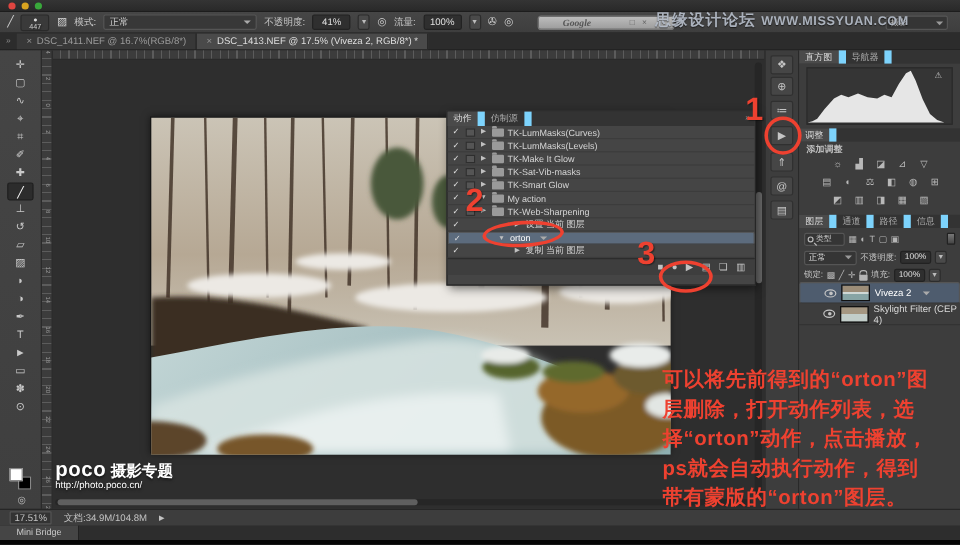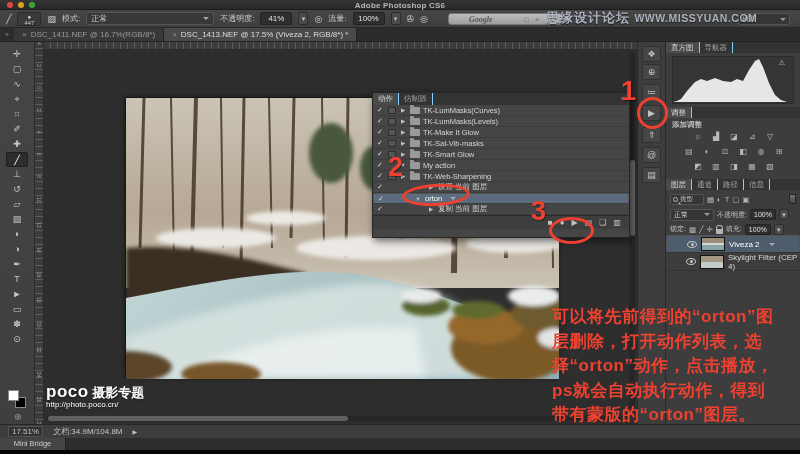--- a/index.html
+++ b/index.html
@@ -67,21 +67,21 @@
   .hscroll{left:46px;top:416px;width:580px;height:5px;background:#262626;border-radius:3px}
   .hthumb{left:48px;top:416px;width:300px;height:5px;background:#5f5f5f;border-radius:3px}
 
   
   .dock{left:637px;top:42px;width:29px;height:382px;background:#3d3d3d;border-left:1px solid #292929;border-right:1px solid #292929}
   .dkic{left:642px;width:19px;height:16px;background:#464646;border:1px solid #303030;border-radius:2px;color:#c5c5c5;font-size:9px;text-align:center;line-height:15px}
 
   
   .rpanel{left:666px;top:42px;width:134px;height:382px;background:#3d3d3d}
   .ptabs{display:flex;font-size:7.5px;color:#aaa;height:11px;align-items:stretch;background:#333}
-  .ptab{padding:0 5px;line-height:11px;border-right:1px solid #7dd3fc}
+  .ptab{padding:0 5px;line-height:11px;border-right:6px solid #7dd3fc}
   .ptab.on{background:#4a4a4a;color:#ddd}
   .histbox{left:672px;top:56px;width:122px;height:48px;background:#353535;border:1px solid #2a2a2a}
   .warn{right:8px;top:2px;font-size:7px;color:#c9c9c9}
   .adjhdr{left:666px;top:107px;width:134px}
   .addadj{left:672px;top:120px;font-size:7.5px;color:#bdbdbd;font-weight:bold}
   .adjrow{left:676px;width:116px;display:flex;justify-content:center;gap:6px}
   .adjcell{width:12px;height:10px;color:#b8b8b8;font-size:8px;text-align:center;line-height:10px}
 
   .lyr-tabs{left:666px;top:179px;width:134px}
   .filtrow{left:670px;top:193px;width:126px;height:12px;display:flex;align-items:center;gap:3px}
@@ -140,21 +140,20 @@
 </style>
 </head>
 <body>
 
 <div id="screen">
 
   <div class="abs titlebar">
     <div class="abs tl r"></div>
     <div class="abs tl y"></div>
     <div class="abs tl g"></div>
-    <div class="abs wtitle">Adobe Photoshop CS6</div>
   </div>
 
   <div class="abs optbar">
     <span class="ic">╱</span>
     <span class="preset">
         <span class="dot">●</span>
         <span class="num">447</span>
       </span>
     <span class="ic">▨</span>
     <span>模式:</span>

